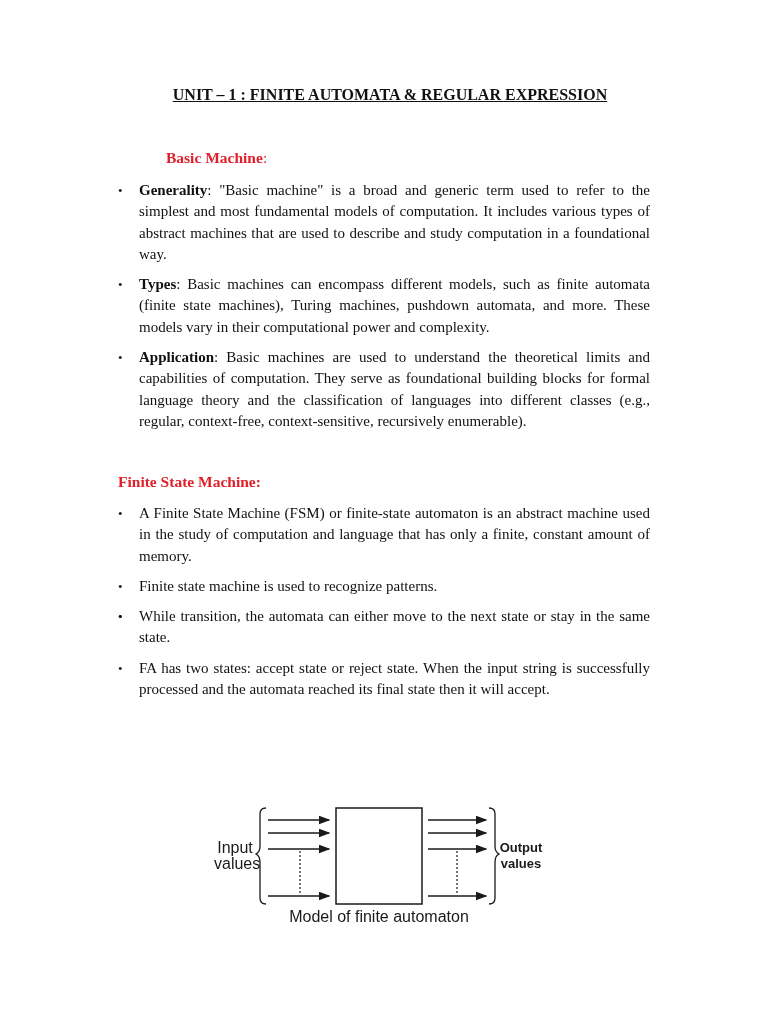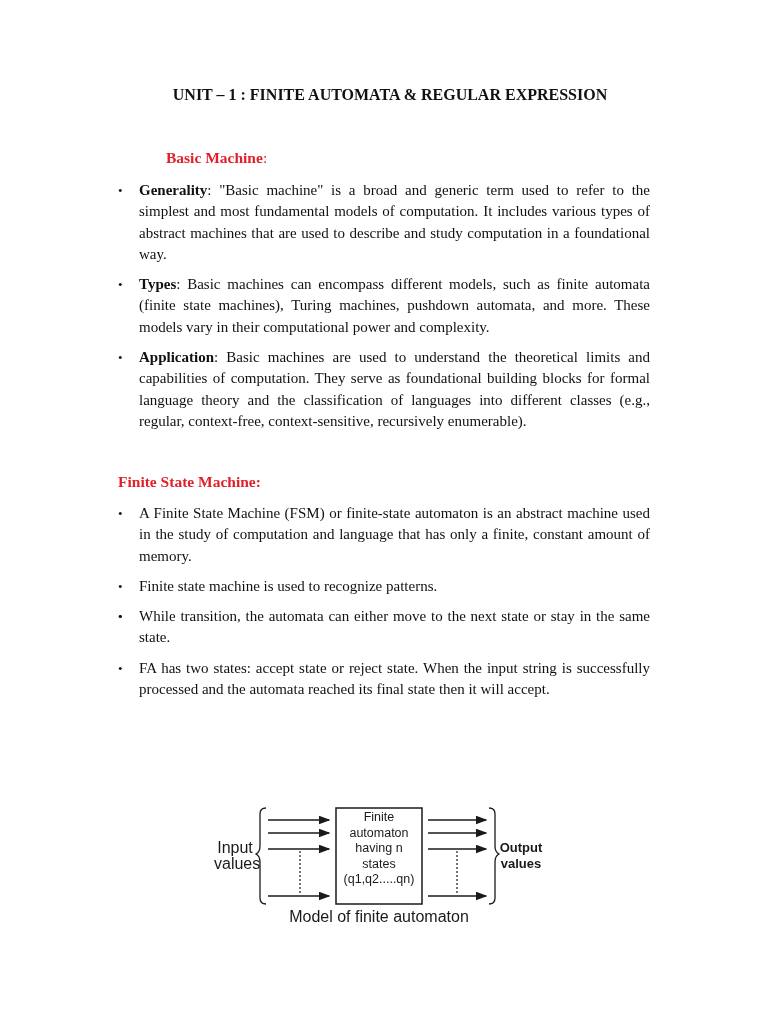--- a/index.html
+++ b/index.html
@@ -26,20 +26,21 @@
       top: 86px;
       left: 0;
       width: 768px;
       text-align: center;
       font-weight: bold;
       font-size: 16px;
       letter-spacing: 0px;
       color: #111;
       padding-left: 12px;
       box-sizing: border-box;
+      text-decoration: underline;
     }
     .section-heading {
       position: absolute;
       left: 118px;
       font-size: 15.5px;
       font-weight: bold;
       color: #e0202a;
     }
     .section-heading .colon-light {
       font-weight: normal;
@@ -163,27 +164,20 @@
       <line x1="243" y1="45" x2="243" y2="88" stroke="#1a1a1a" stroke-width="1.2" stroke-dasharray="2,2"></line>
 
       <path d="M 275 2 Q 281 2 281 8 L 281 40 Q 281 46 285 48 Q 281 50 281 56 L 281 92 Q 281 98 275 98" fill="none" stroke="#1a1a1a" stroke-width="1.3"></path>
     </svg>
 
     <div style="position:absolute; left:0; top:34px; width:42px; text-align:center; font-size:16px; line-height:16px;">
       <div>Input</div>
       <div>values</div>
     </div>
 
-    <div style="position:absolute; left:122px; top:4px; width:86px; text-align:center; font-size:12.5px; line-height:15.5px;">
-      <div>Finite</div>
-      <div>automaton</div>
-      <div>having n</div>
-      <div>states</div>
-      <div>(q1,q2.....qn)</div>
-    </div>
 
     <div style="position:absolute; left:284px; top:34px; width:46px; text-align:center; font-size:13px; line-height:16px;font-weight:bold;">
       <div>Output</div>
       <div>values</div>
     </div>
 
     <div style="position:absolute; left:0; top:102px; width:330px; text-align:center; font-size:16px;">Model of finite automaton</div>
   </div>
 
 </div>

